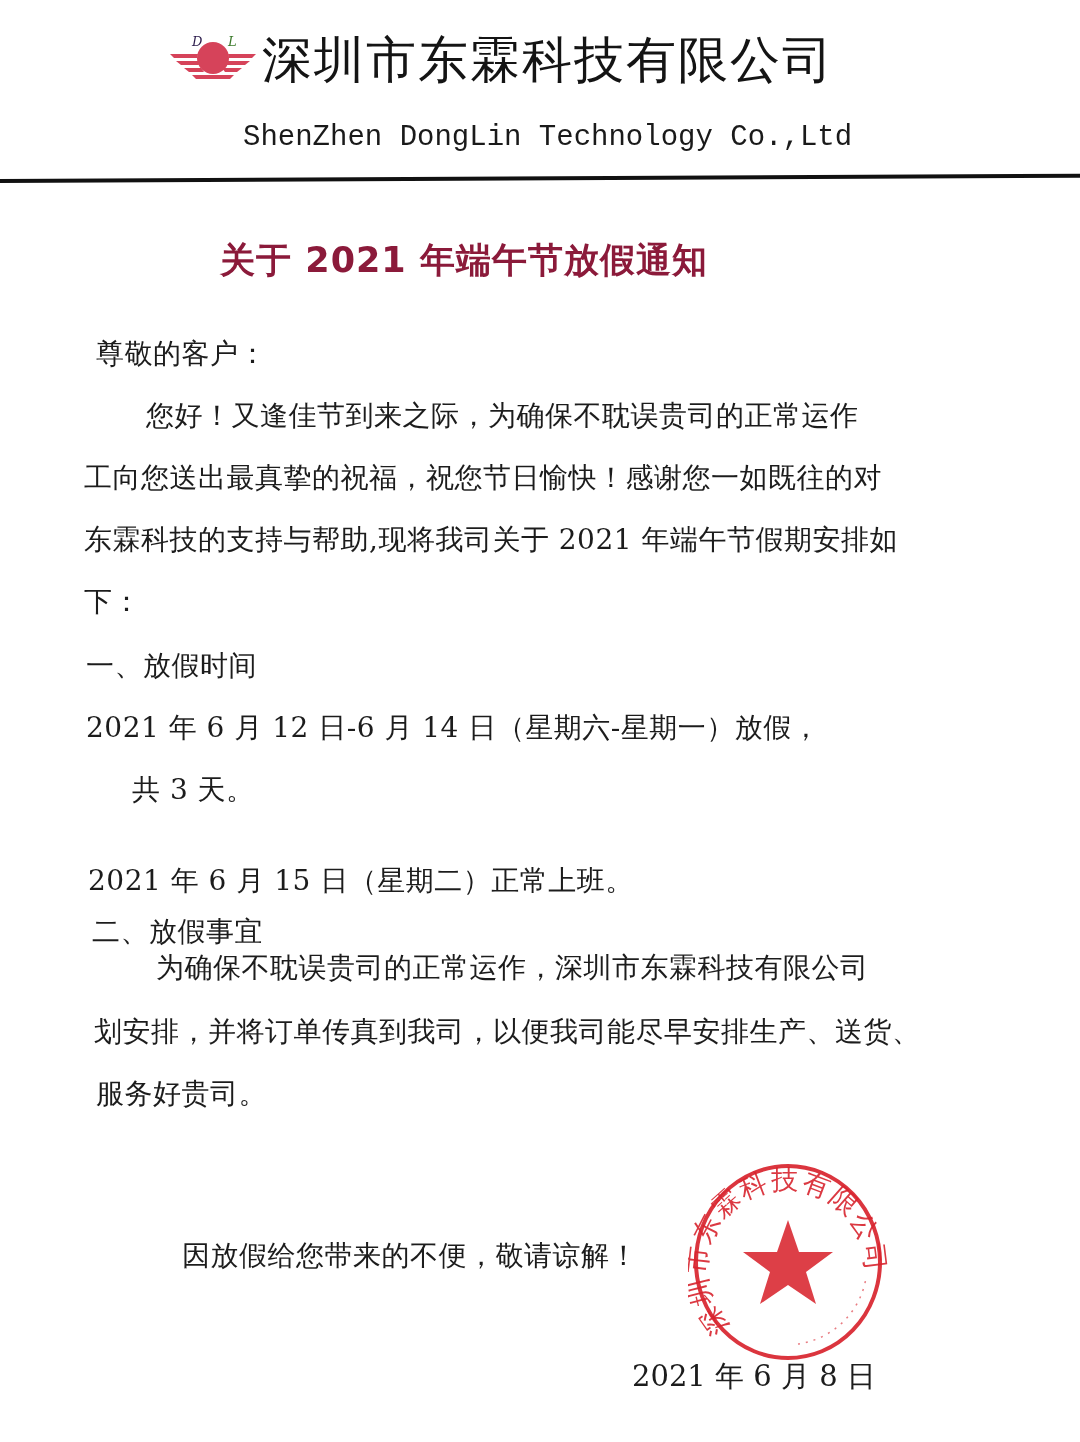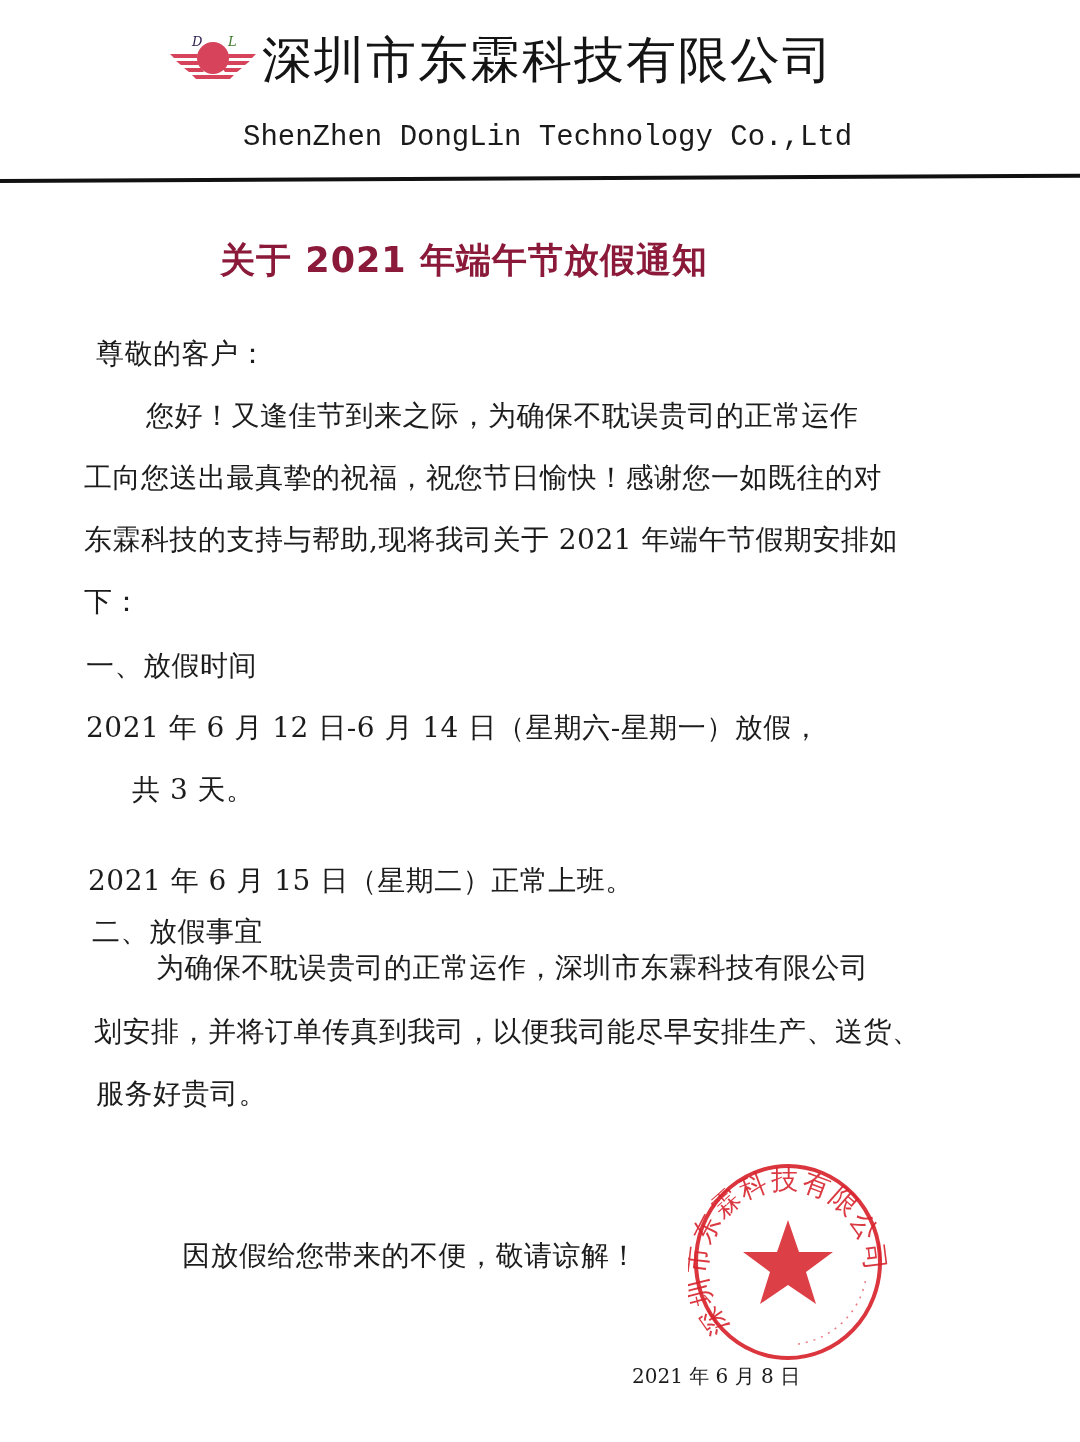--- a/index.html
+++ b/index.html
@@ -86,21 +86,21 @@
       position: absolute;
       left: 688px;
       top: 1158px;
       width: 200px;
       height: 210px;
     }
     .date-line {
       position: absolute;
       left: 632px;
       top: 1356px;
-      font-size: 20px;
+      font-size: 29px;
       line-height: 40px;
       white-space: nowrap;
       color: #1c1c1c;
     }
   </style>
 </head>
 <body>
 
 <div class="letterhead">
   <svg class="logo" viewBox="0 0 90 60">

